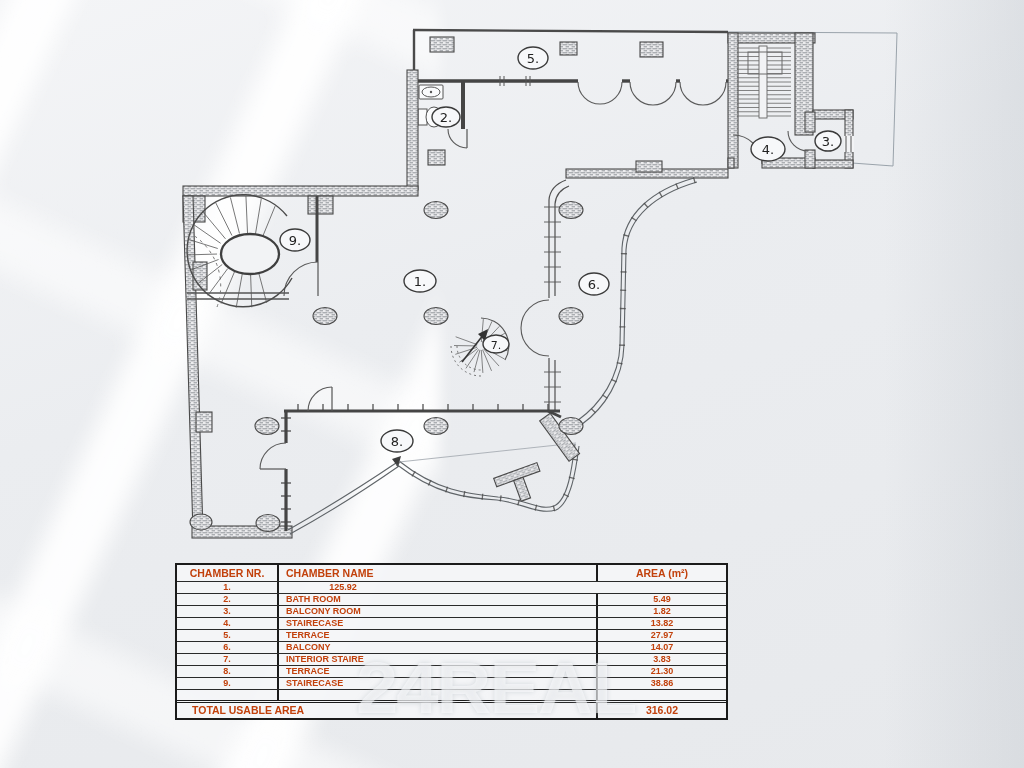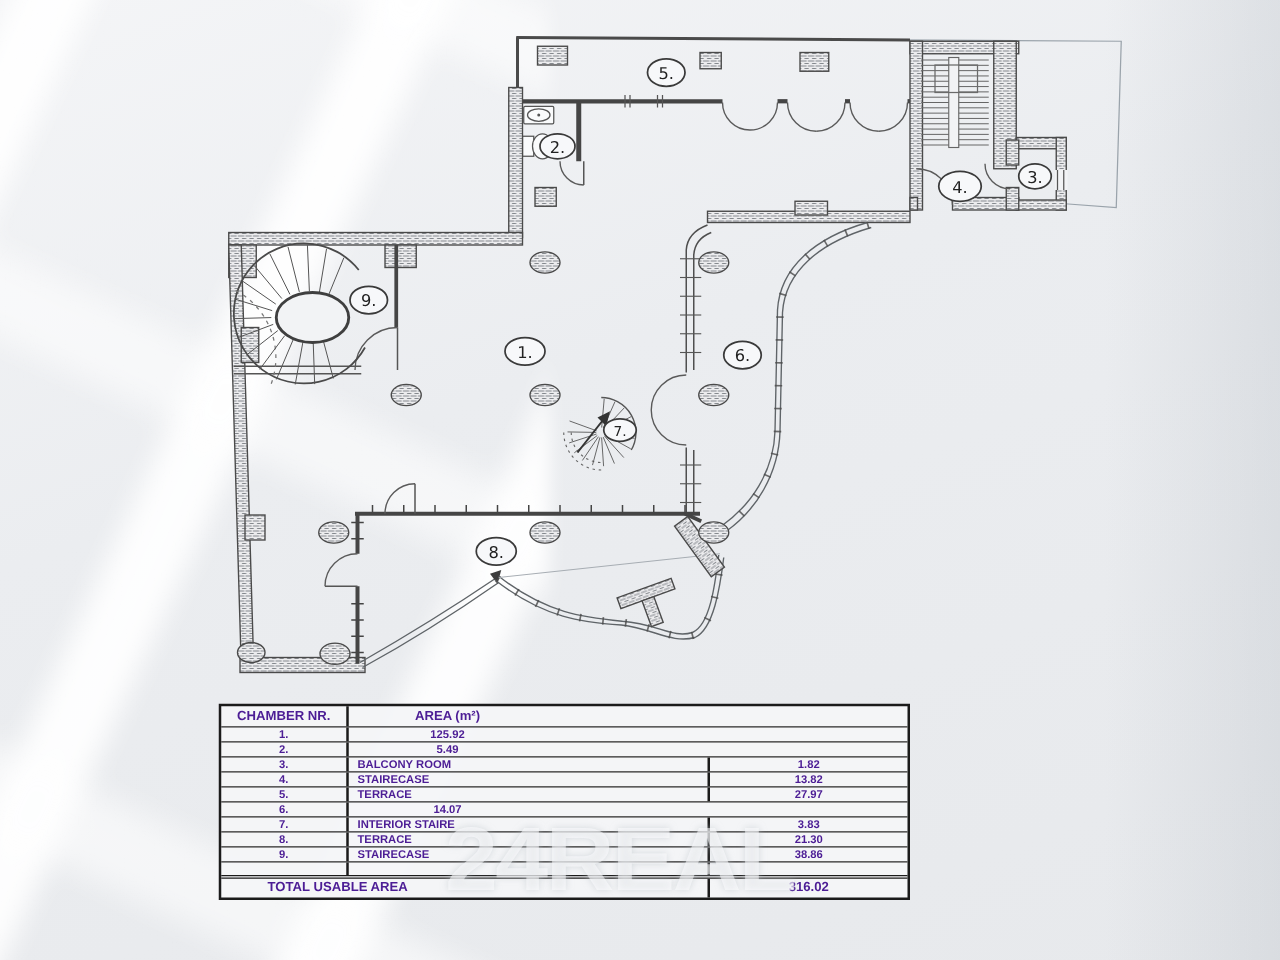--- a/index.html
+++ b/index.html
@@ -24,30 +24,30 @@
   .arc{fill:none;stroke:#5a5a5a;stroke-width:1.1;}
   .lbl-e{fill:#f7f8fa;stroke:#3a3a3a;stroke-width:1.4;}
   .lbl-t{font-family:"DejaVu Sans",sans-serif;font-size:13px;font-weight:500;fill:#222;text-anchor:middle;}
   .thin{fill:none;stroke:#9aa3ab;stroke-width:1;}
   .rail{fill:none;stroke:#5f6468;stroke-width:1.1;}
   .tick-overlay{fill:none;stroke:#4a4a4a;stroke-width:6;stroke-dasharray:1.3 17;}
 
   .floor-table{
     position:absolute;left:175px;top:563px;width:553px;z-index:3;
     border:2px solid #1b1b1b;background:rgba(244,245,247,0.93);
-    color:#4c1d95;font-weight:bold;box-sizing:border-box;
+    color:#c2410c;font-weight:bold;box-sizing:border-box;
   }
   .t-row{display:flex;height:11px;border-top:1px solid #2a2a2a;font-size:9px;line-height:1;}
   .t-row.t-head{height:16px;border-top:none;font-size:10.5px;}
   .t-row.t-empty{height:10px;}
   .t-row.t-total{height:15px;border-top:3px double #1b1b1b;font-size:10.5px;}
   .c1{width:100px;border-right:2px solid #1b1b1b;display:flex;align-items:center;justify-content:center;}
   .c2{flex:1;border-right:2px solid #1b1b1b;display:flex;align-items:center;padding-left:7px;}
-  .c3{width:158px;display:flex;align-items:center;justify-content:center;}
-  .c12{flex:1;border-right:2px solid #1b1b1b;display:flex;align-items:center;padding-left:5px;margin-left:32px;}
+  .c3{width:128px;display:flex;align-items:center;justify-content:center;}
+  .c12{flex:1;border-right:2px solid #1b1b1b;display:flex;align-items:center;padding-left:15px;}
 
   .watermark{
     position:absolute;left:356px;top:644px;z-index:4;
     font-size:76px;font-weight:700;letter-spacing:-2px;
     color:rgba(253,254,255,0.55);
     text-shadow:0 0 6px rgba(188,194,201,0.55);
     transform:scaleY(0.95);
   }
 </style>
 </head>
@@ -332,48 +332,51 @@
     <g>
       <ellipse class="lbl-e" cx="397" cy="441" rx="16" ry="11"></ellipse>
       <text class="lbl-t" x="397" y="446">8.</text>
     </g>
   </g>
 </svg>
 
 <div class="floor-table">
   <div class="t-row t-head">
     <div class="c1">CHAMBER NR.</div>
+    <div class="c2">CHAMBER NAME</div>
     <div class="c3">AREA (m²)</div>
   </div>
   <div id="t-body">
       <div class="t-row">
         <div class="c1">1.</div>
         <div class="c3">125.92</div>
       </div>
       <div class="t-row">
         <div class="c1">2.</div>
+        <div class="c2">BATH ROOM</div>
         <div class="c3">5.49</div>
       </div>
       <div class="t-row">
         <div class="c1">3.</div>
         <div class="c2">BALCONY ROOM</div>
         <div class="c3">1.82</div>
       </div>
       <div class="t-row">
         <div class="c1">4.</div>
         <div class="c2">STAIRECASE</div>
         <div class="c3">13.82</div>
       </div>
       <div class="t-row">
         <div class="c1">5.</div>
         <div class="c2">TERRACE</div>
         <div class="c3">27.97</div>
       </div>
       <div class="t-row">
         <div class="c1">6.</div>
+        <div class="c2">BALCONY</div>
         <div class="c3">14.07</div>
       </div>
       <div class="t-row">
         <div class="c1">7.</div>
         <div class="c2">INTERIOR STAIRE</div>
         <div class="c3">3.83</div>
       </div>
       <div class="t-row">
         <div class="c1">8.</div>
         <div class="c2">TERRACE</div>

